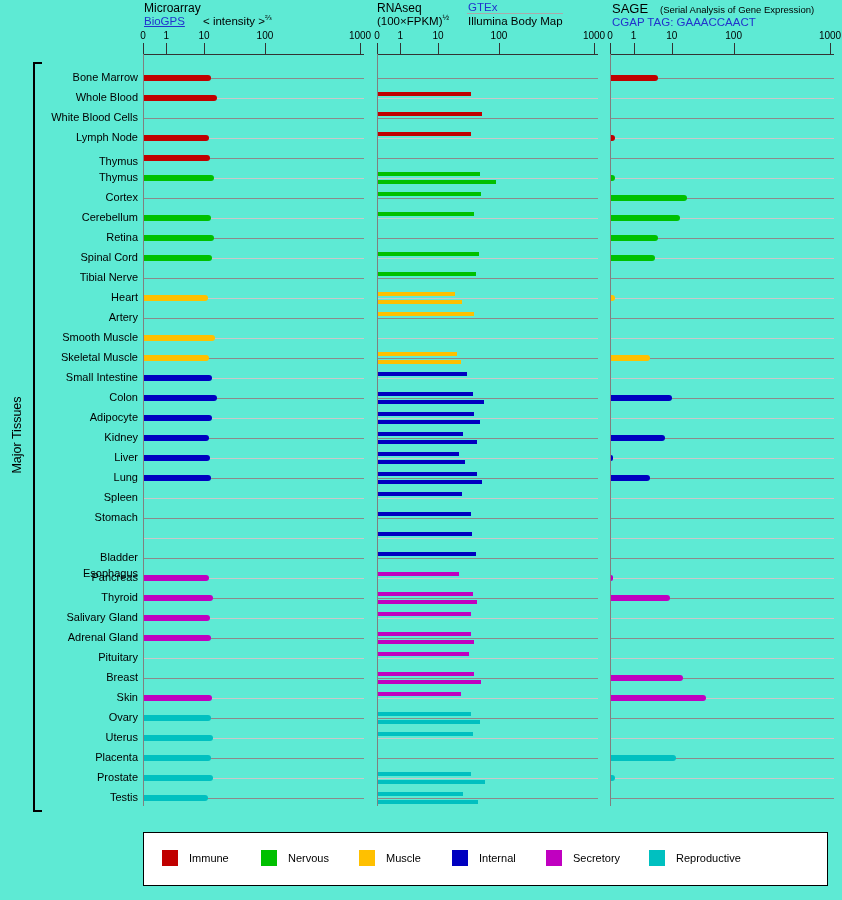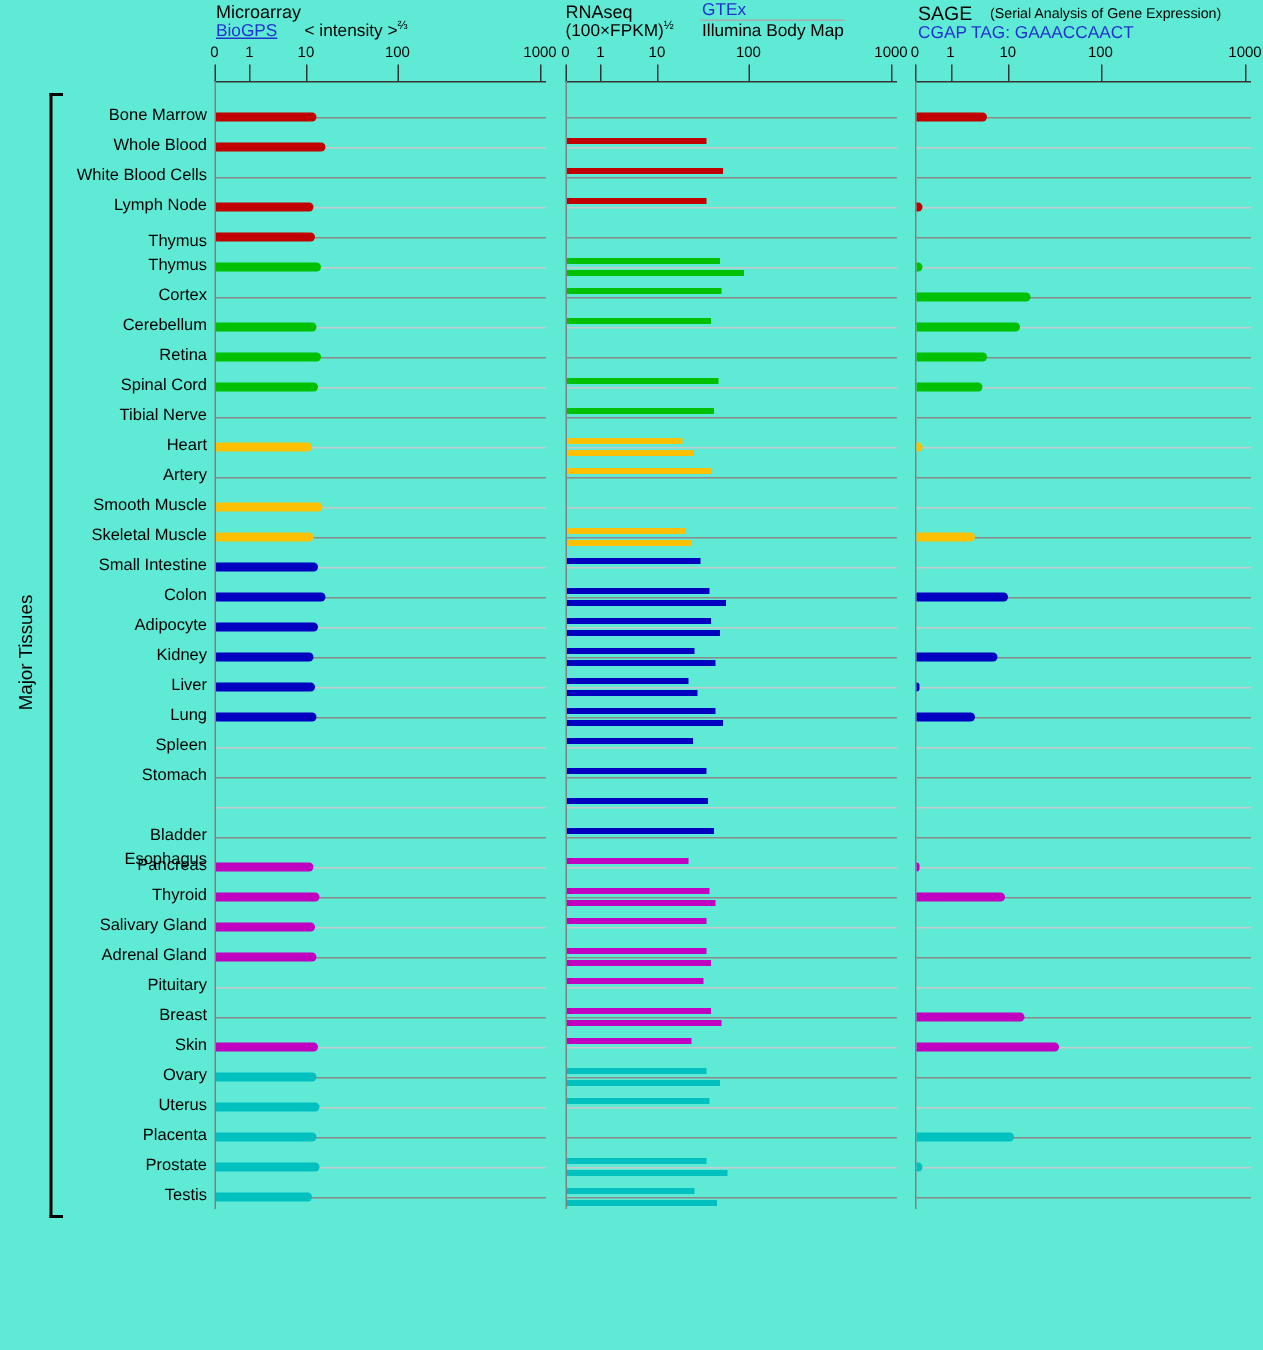--- a/index.html
+++ b/index.html
@@ -328,14 +328,28 @@
       <div class="bar cap" style="left: 611px; top: 695px; width: 94.676px; height: 6px; background: rgb(192, 0, 192); z-index: 2;"></div>
       <div class="rowline" style="left: 611px; top: 718px; width: 223px; background: rgb(138, 138, 138);"></div>
       <div class="rowline" style="left: 611px; top: 738px; width: 223px; background: rgb(201, 201, 201);"></div>
       <div class="rowline" style="left: 611px; top: 758px; width: 223px; background: rgb(138, 138, 138);"></div>
       <div class="bar cap" style="left: 611px; top: 755px; width: 64.8627px; height: 6px; background: rgb(0, 192, 192); z-index: 2;"></div>
       <div class="rowline" style="left: 611px; top: 778px; width: 223px; background: rgb(201, 201, 201);"></div>
       <div class="bar cap" style="left: 611px; top: 775px; width: 3.531px; height: 6px; background: rgb(0, 192, 192); z-index: 2;"></div>
       <div class="rowline" style="left: 611px; top: 798px; width: 223px; background: rgb(138, 138, 138);"></div>
     </div>
 
+  <div class="legendbox" style="left:143px;top:832px;width:683px;height:52px;" id="legend-box">
+      <div class="sw" style="left: 18px; top: 17px; background: rgb(192, 0, 0);"></div>
+      <div class="swlab" style="left: 45px; top: 19px;">Immune</div>
+      <div class="sw" style="left: 117px; top: 17px; background: rgb(0, 192, 0);"></div>
+      <div class="swlab" style="left: 144px; top: 19px;">Nervous</div>
+      <div class="sw" style="left: 215px; top: 17px; background: rgb(255, 192, 0);"></div>
+      <div class="swlab" style="left: 242px; top: 19px;">Muscle</div>
+      <div class="sw" style="left: 308px; top: 17px; background: rgb(0, 0, 192);"></div>
+      <div class="swlab" style="left: 335px; top: 19px;">Internal</div>
+      <div class="sw" style="left: 402px; top: 17px; background: rgb(192, 0, 192);"></div>
+      <div class="swlab" style="left: 429px; top: 19px;">Secretory</div>
+      <div class="sw" style="left: 505px; top: 17px; background: rgb(0, 192, 192);"></div>
+      <div class="swlab" style="left: 532px; top: 19px;">Reproductive</div>
+    </div>
 
 </div>
 
 </body></html>

